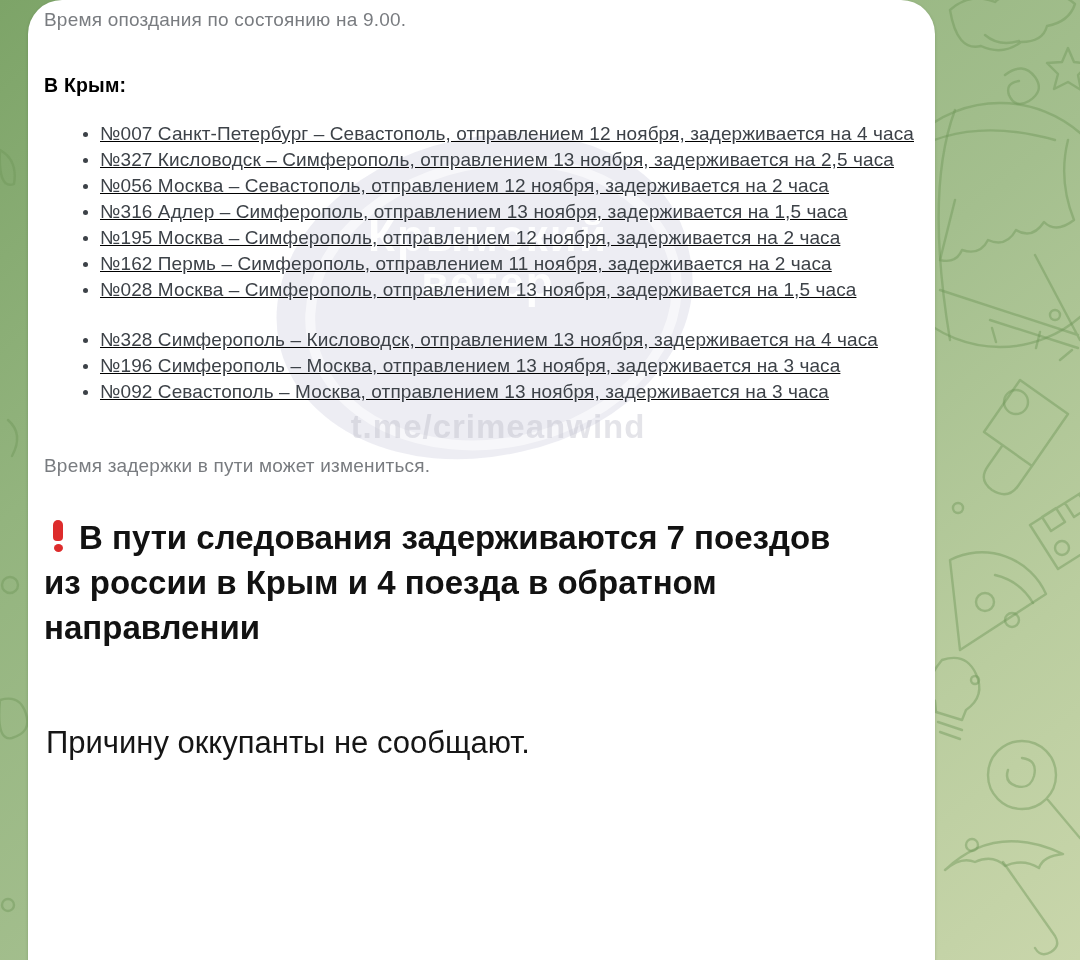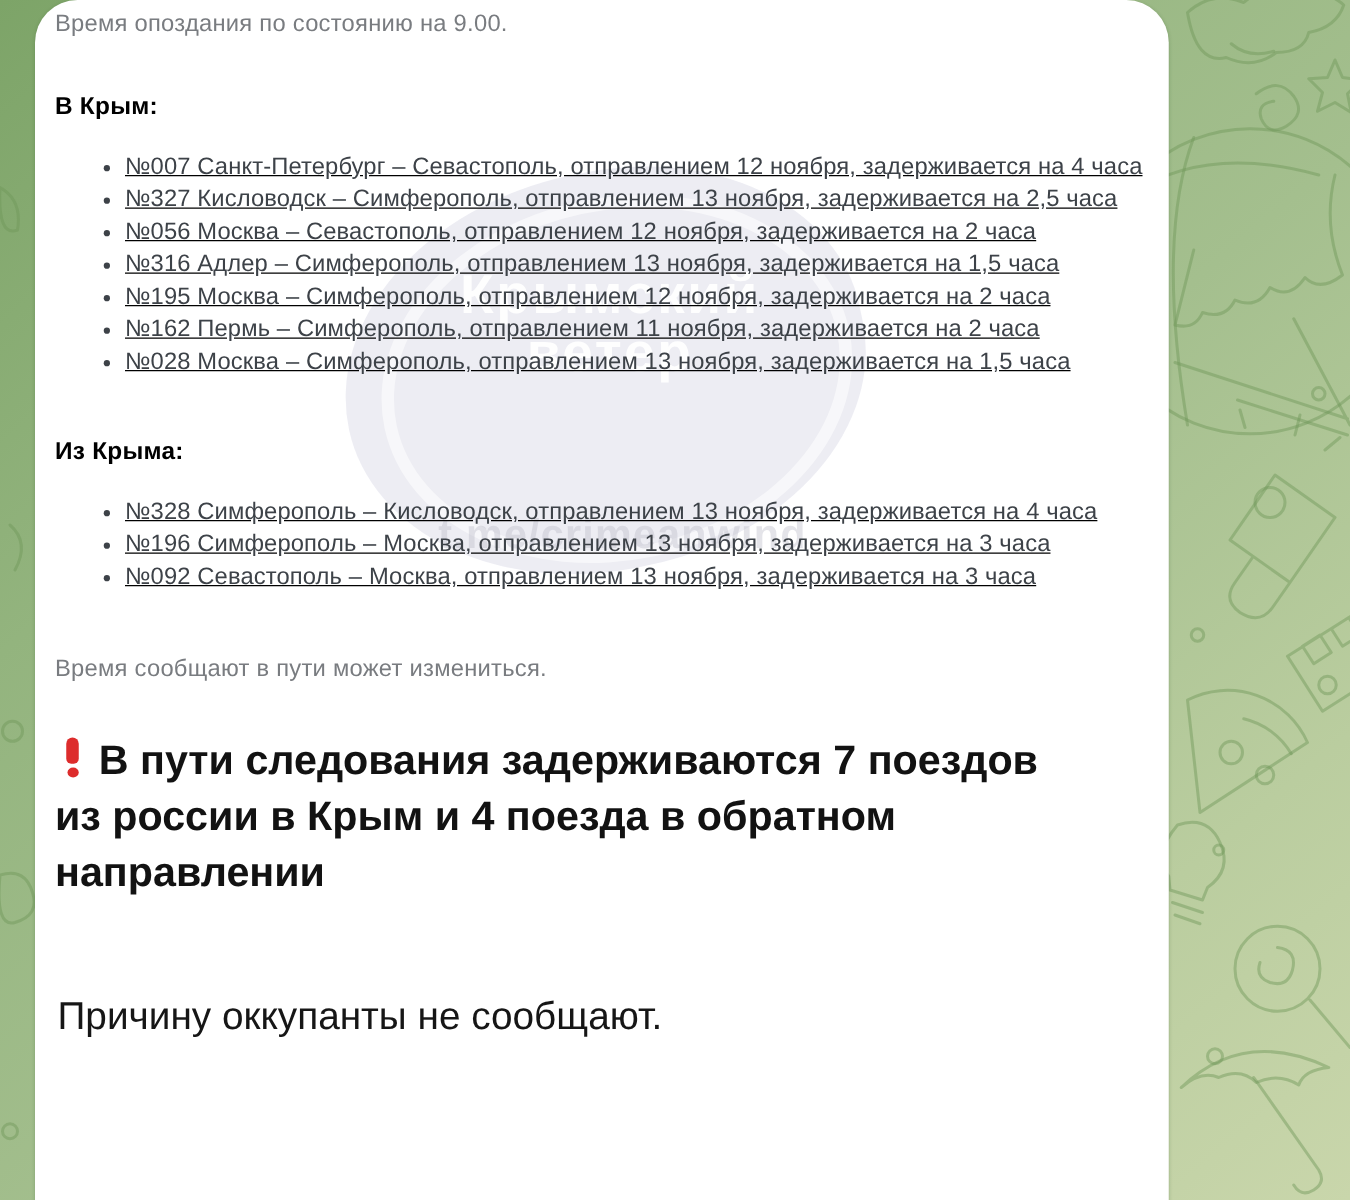--- a/index.html
+++ b/index.html
@@ -132,27 +132,26 @@
     <ul class="train-list">
       <li>№007 Санкт-Петербург – Севастополь, отправлением 12 ноября, задерживается на 4 часа</li>
       <li>№327 Кисловодск – Симферополь, отправлением 13 ноября, задерживается на 2,5 часа</li>
       <li>№056 Москва – Севастополь, отправлением 12 ноября, задерживается на 2 часа</li>
       <li>№316 Адлер – Симферополь, отправлением 13 ноября, задерживается на 1,5 часа</li>
       <li>№195 Москва – Симферополь, отправлением 12 ноября, задерживается на 2 часа</li>
       <li>№162 Пермь – Симферополь, отправлением 11 ноября, задерживается на 2 часа</li>
       <li>№028 Москва – Симферополь, отправлением 13 ноября, задерживается на 1,5 часа</li>
     </ul>
 
-    <p class="section-heading" style="margin-top:46px;">Из Крыма:</p>
     <ul class="train-list list-from">
       <li>№328 Симферополь – Кисловодск, отправлением 13 ноября, задерживается на 4 часа</li>
       <li>№196 Симферополь – Москва, отправлением 13 ноября, задерживается на 3 часа</li>
       <li>№092 Севастополь – Москва, отправлением 13 ноября, задерживается на 3 часа</li>
     </ul>
 
-    <p class="note-line">Время сообщают в пути может измениться.</p>
+    <p class="note-line">Время задержки в пути может измениться.</p>
 
     <p class="alert-para"><span class="excl"><span class="bar"></span><span class="dot"></span></span><span>В пути следования задерживаются 7 поездов из россии в Крым и 4 поезда в обратном направлении</span></p>
 
     <p class="reason-line">Причину оккупанты не сообщают.</p>
 
   </div>
 </div>
 
 </body></html>

